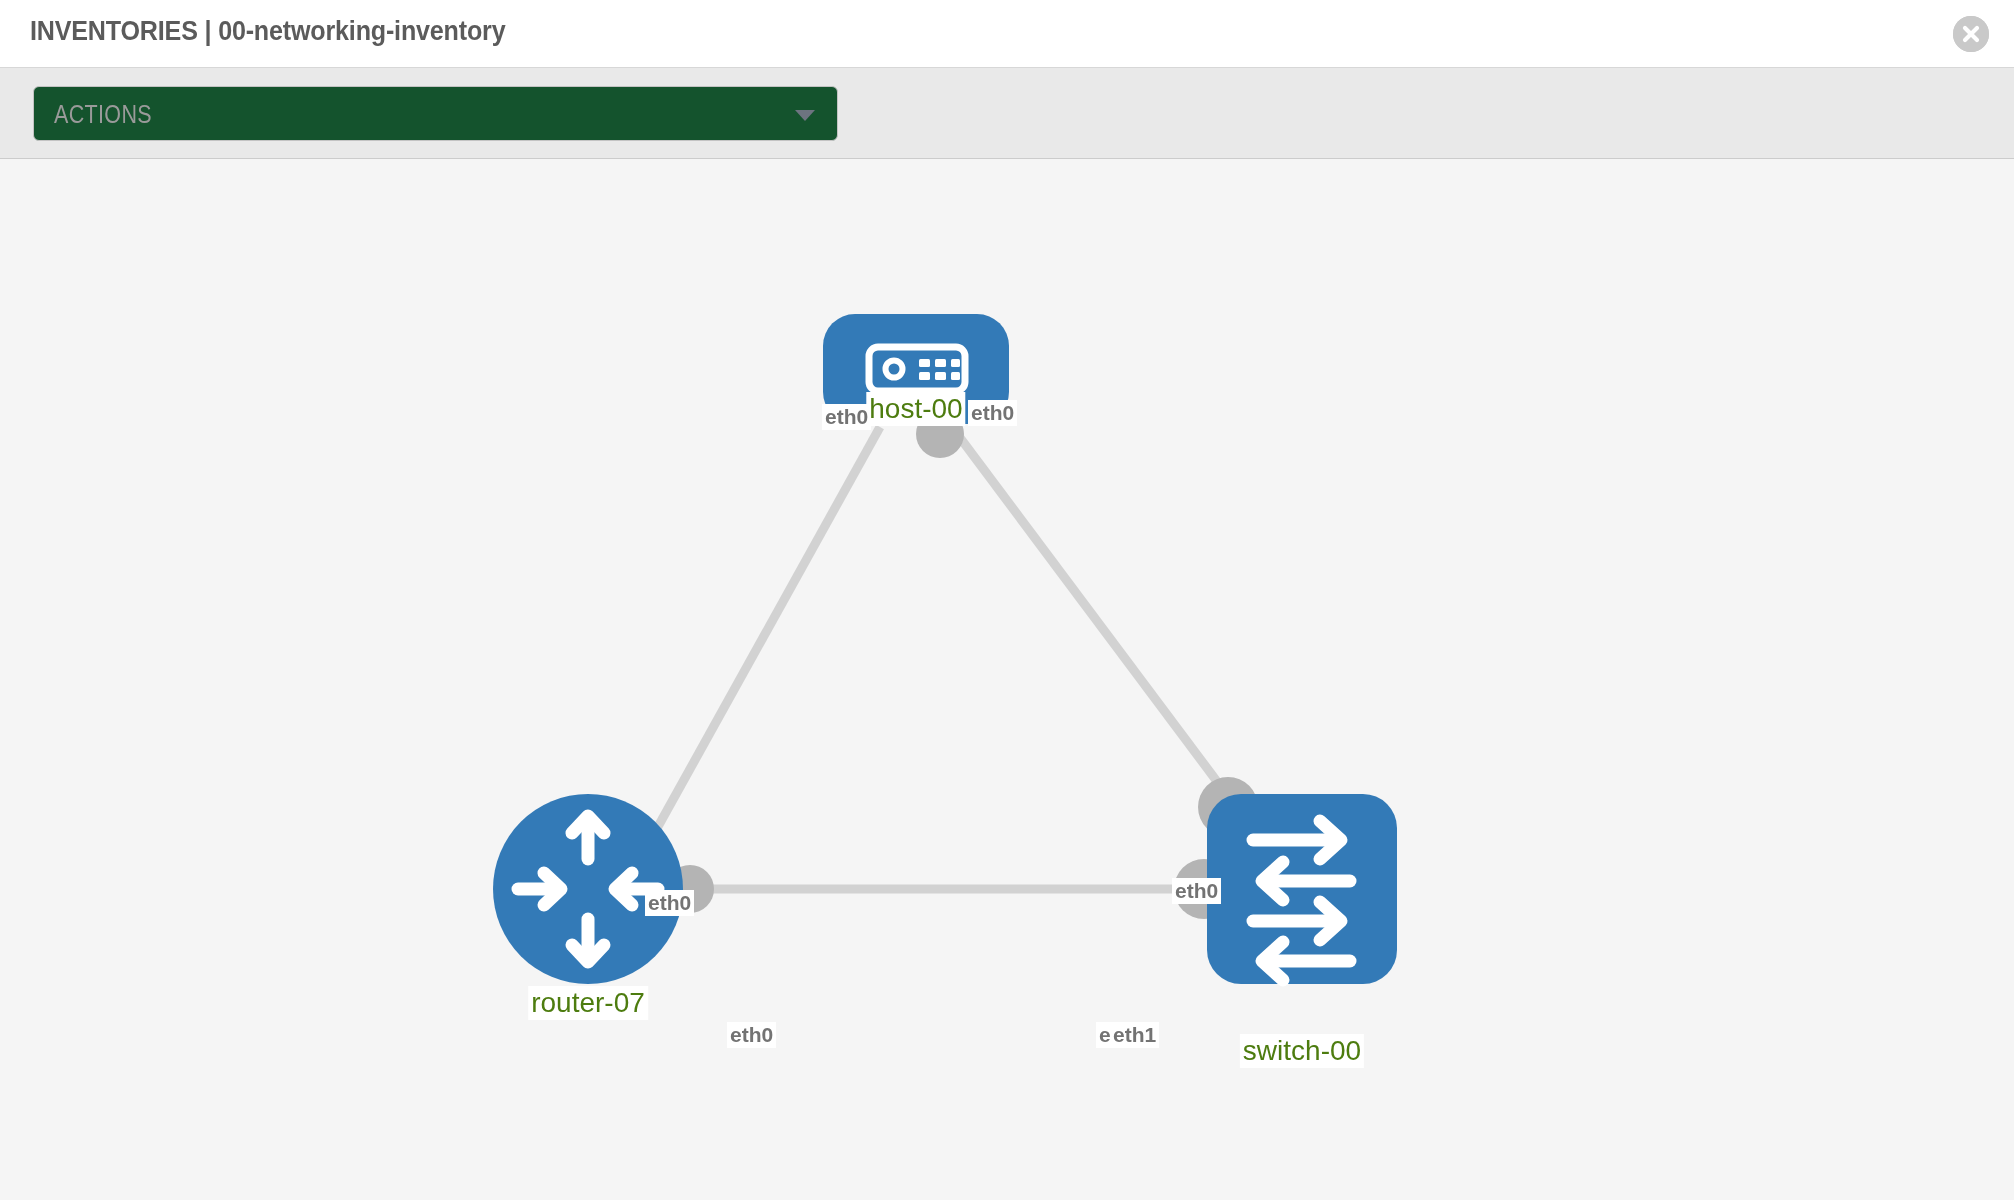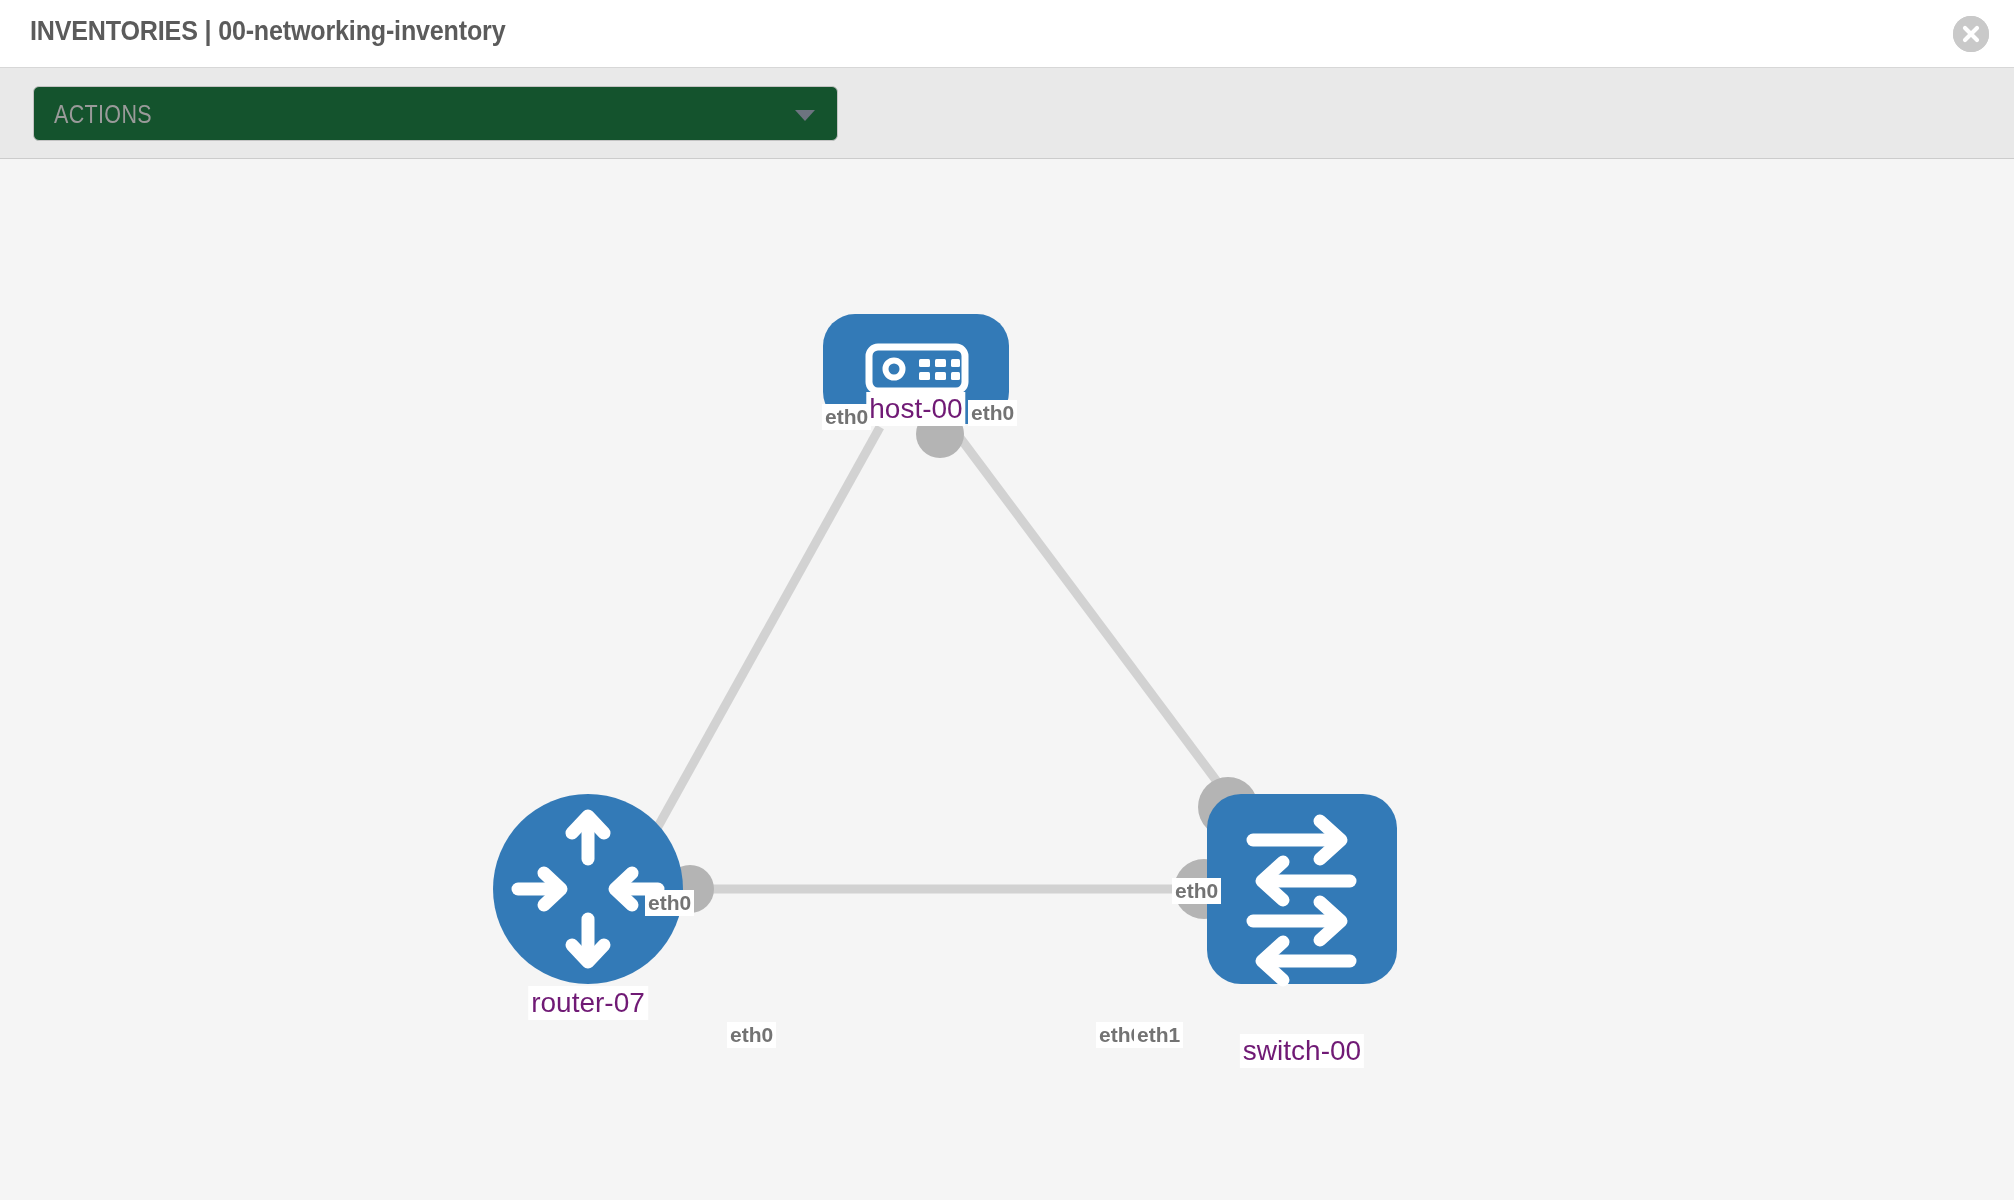--- a/index.html
+++ b/index.html
@@ -143,21 +143,21 @@
     position: absolute;
     left: 0; top: 0;
     width: 2014px;
     height: 1041px;
   }
 
   
   .node-label {
     position: absolute;
     background: #ffffff;
-    color: #701a75;
+    color: #4d7c0f;
     font-size: 28px;
     line-height: 34px;
     padding: 0 3px;
     white-space: nowrap;
     transform: translateX(-50%);
   }
   .iface-label {
     position: absolute;
     background: #ffffff;
     color: #737373;
@@ -292,16 +292,16 @@
     <div class="iface-label" style="left:968px; top:241px;">eth0</div>
 
     <div class="iface-label" style="left:645px; top:731px;">eth0</div>
 
     <div class="iface-label" style="left:1172px; top:719px;">eth0</div>
 
     <div class="iface-label" style="left:727px; top:863px;">eth0</div>
 
     <div class="iface-label" style="left:1096px; top:863px;">eth0</div>
 
-    <div class="iface-label" style="left:1110px; top:863px;margin-left:24px;">eth1</div>
+    <div class="iface-label" style="left:1110px; top:863px;">eth1</div>
 
   </div>
 </div>
 
 </body></html>

